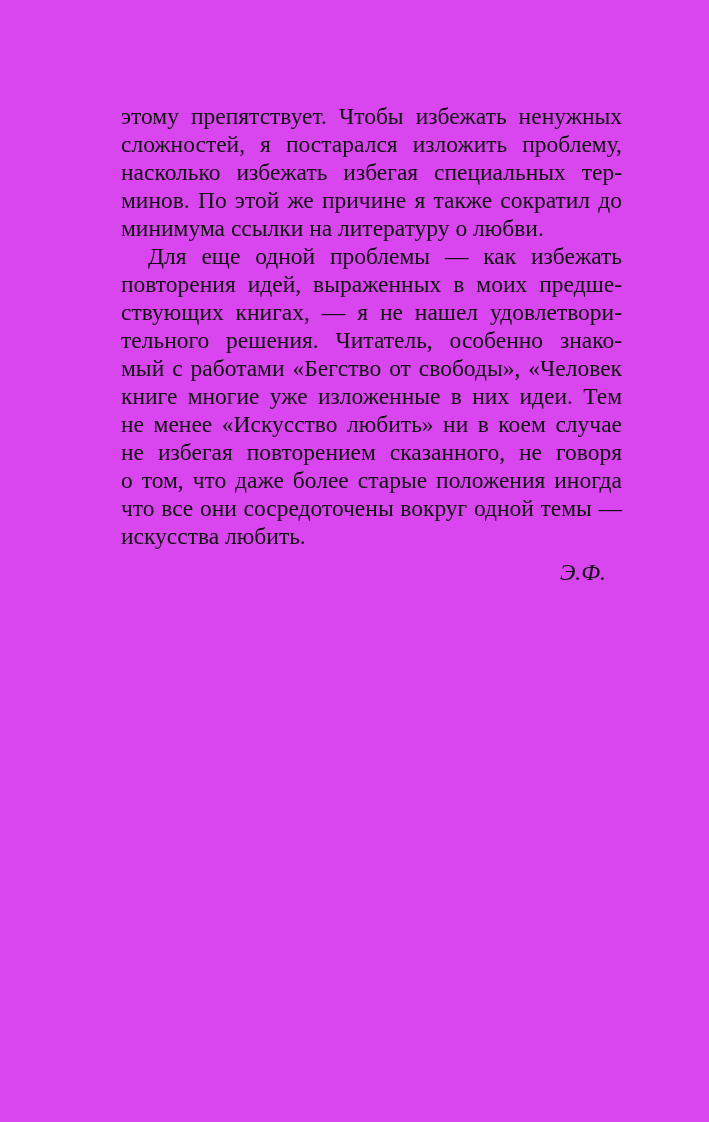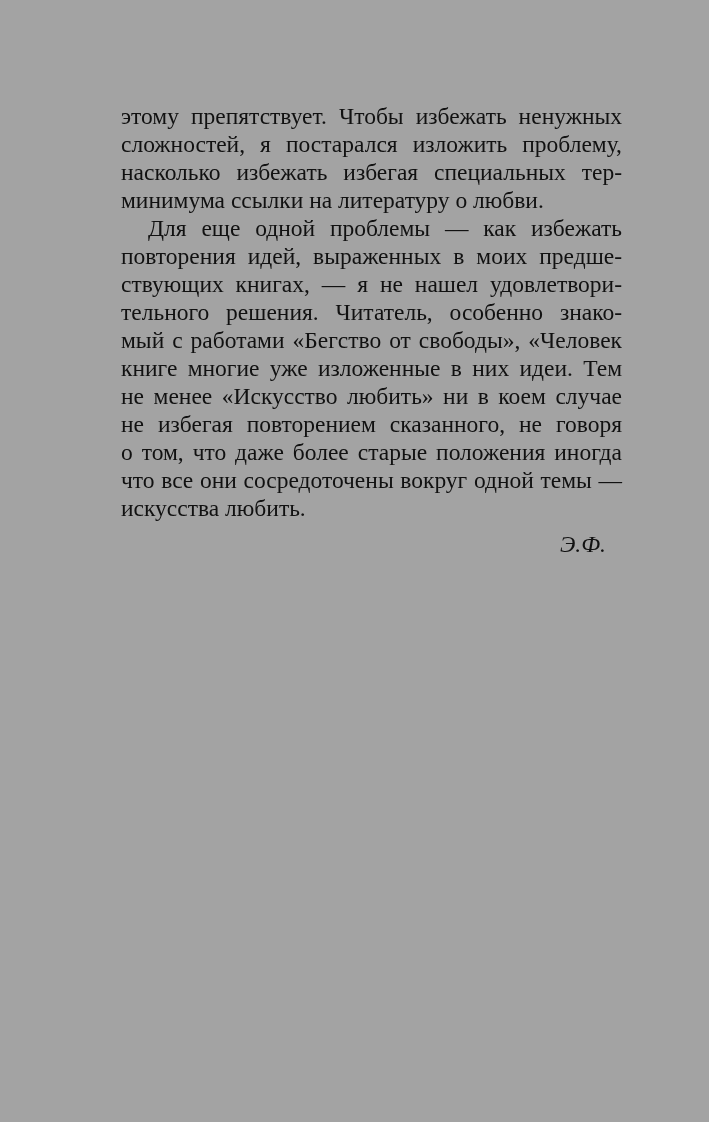--- a/index.html
+++ b/index.html
@@ -5,21 +5,21 @@
   * { margin: 0; padding: 0; box-sizing: border-box; }
   html, body {
     width: 709px;
     background: #ffffff;
     font-family: "Liberation Serif", "DejaVu Serif", serif;
   }
   .page {
     position: relative;
     width: 709px;
     height: 1122px;
-    background: #a3a3a3;
+    background: #d946ef;
     overflow: hidden;
   }
   .text-column {
     position: absolute;
     left: 121px;
     top: 102px;
     width: 501px;
     color: #111111;
     font-size: 23.5px;
     line-height: 28px;
@@ -48,20 +48,21 @@
 </head>
 <body>
 
 <div class="page">
   <div class="text-column">
     <div id="paragraphs-container">
         <div class="paragraph">
           <div class="line">этому препятствует. Чтобы избежать ненужных</div>
           <div class="line">сложностей, я постарался изложить проблему,</div>
           <div class="line">насколько избежать избегая специальных тер-</div>
+          <div class="line">минов. По этой же причине я также сократил до</div>
           <div class="line last-line">минимума ссылки на литературу о любви.</div>
         </div>
         <div class="paragraph">
           <div class="line indented">Для еще одной проблемы — как избежать</div>
           <div class="line">повторения идей, выраженных в моих предше-</div>
           <div class="line">ствующих книгах, — я не нашел удовлетвори-</div>
           <div class="line">тельного решения. Читатель, особенно знако-</div>
           <div class="line">мый с работами «Бегство от свободы», «Человек</div>
           <div class="line">книге многие уже изложенные в них идеи. Тем</div>
           <div class="line">не менее «Искусство любить» ни в коем случае</div>

